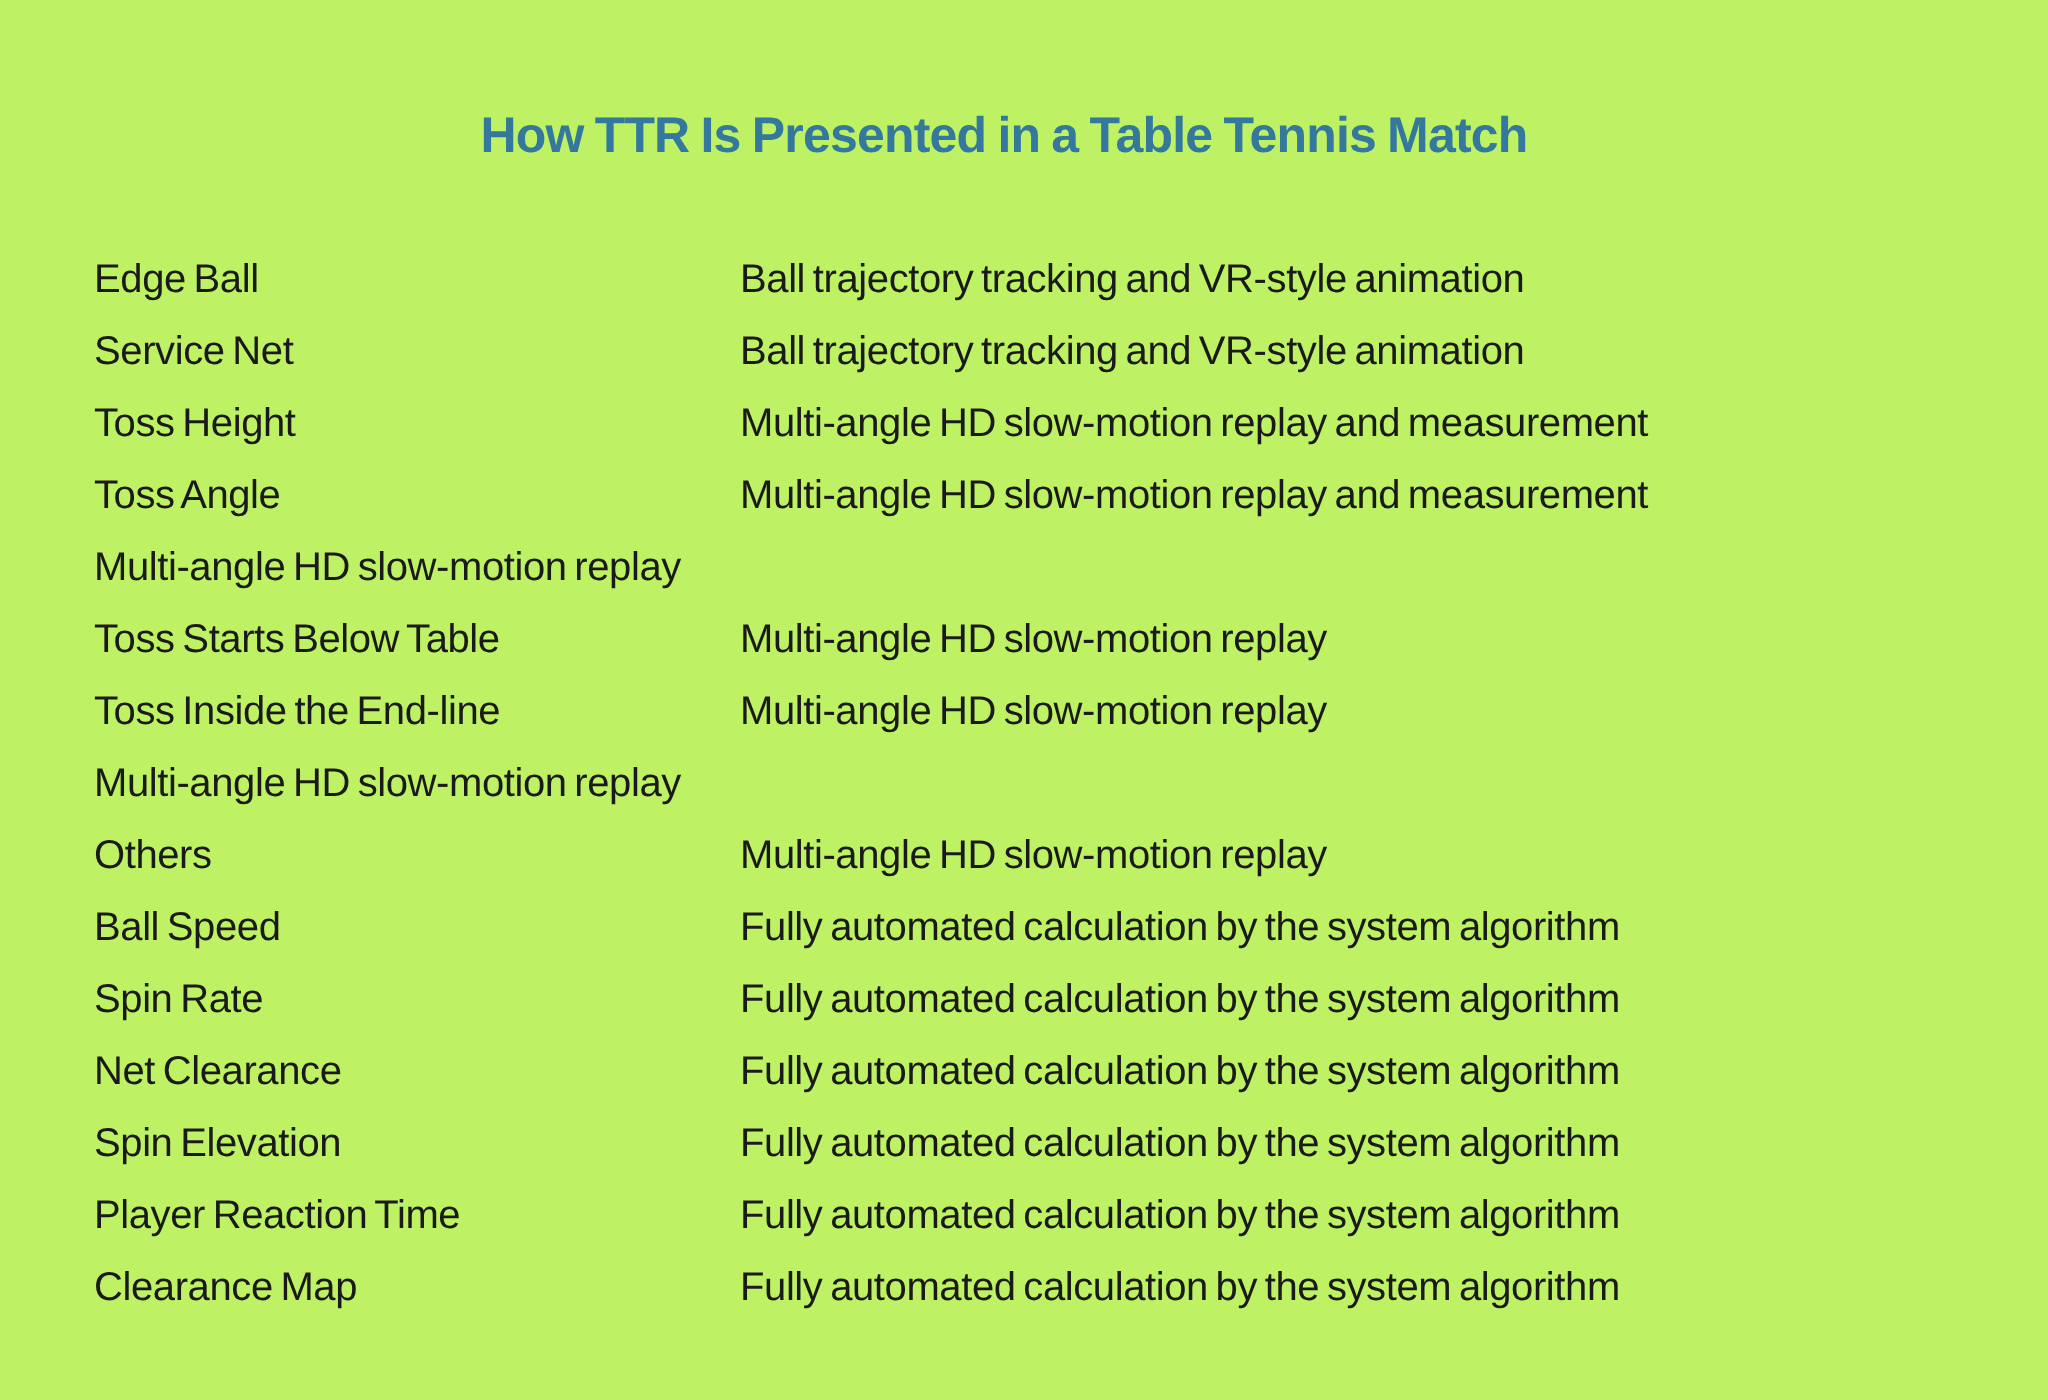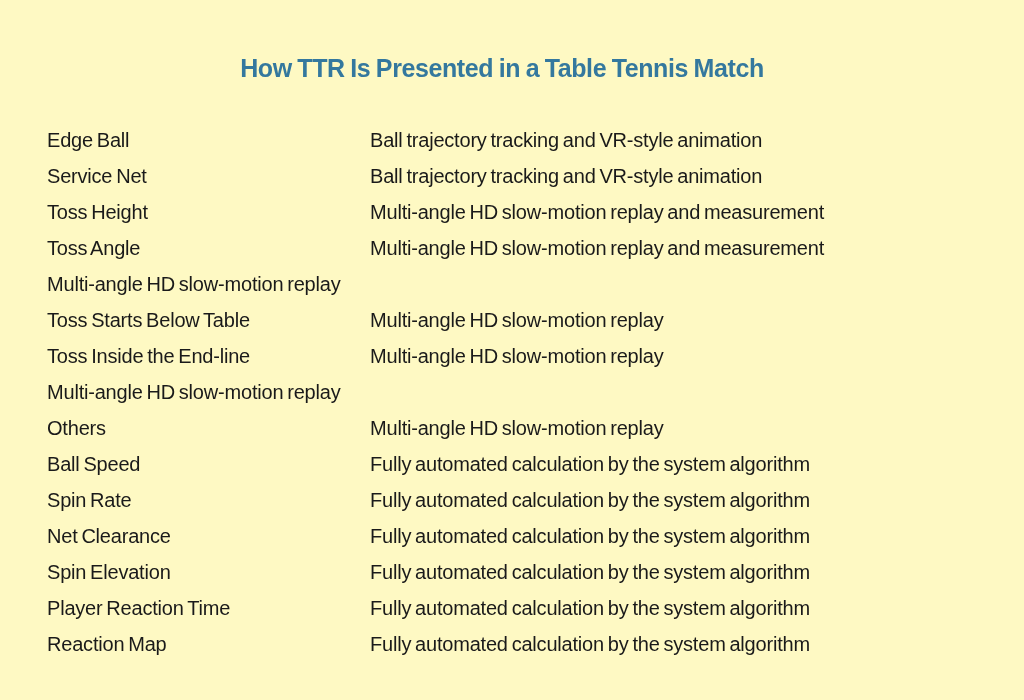--- a/index.html
+++ b/index.html
@@ -10,21 +10,21 @@
     width: 1024px;
     height: 700px;
     background: #ffffff;
     font-family: "Liberation Sans", sans-serif;
     position: relative;
     overflow: hidden;
   }
   .slide {
     position: absolute;
     inset: 0;
-    background: #fef9c3;
+    background: #bef264;
   }
   .title {
     position: absolute;
     top: 55px;
     left: 0;
     width: 1004px; 
     text-align: center;
     margin: 0;
     font-size: 25px;
     line-height: 1.1;
@@ -126,17 +126,17 @@
     <div class="term">Spin Elevation</div>
     <div class="desc">Fully automated calculation by the system algorithm</div>
   </div>
 
   <div class="row">
     <div class="term">Player Reaction Time</div>
     <div class="desc">Fully automated calculation by the system algorithm</div>
   </div>
 
   <div class="row">
-    <div class="term">Reaction Map</div>
+    <div class="term">Clearance Map</div>
     <div class="desc">Fully automated calculation by the system algorithm</div>
   </div>
 </div>
 </div>
 
 </body></html>

